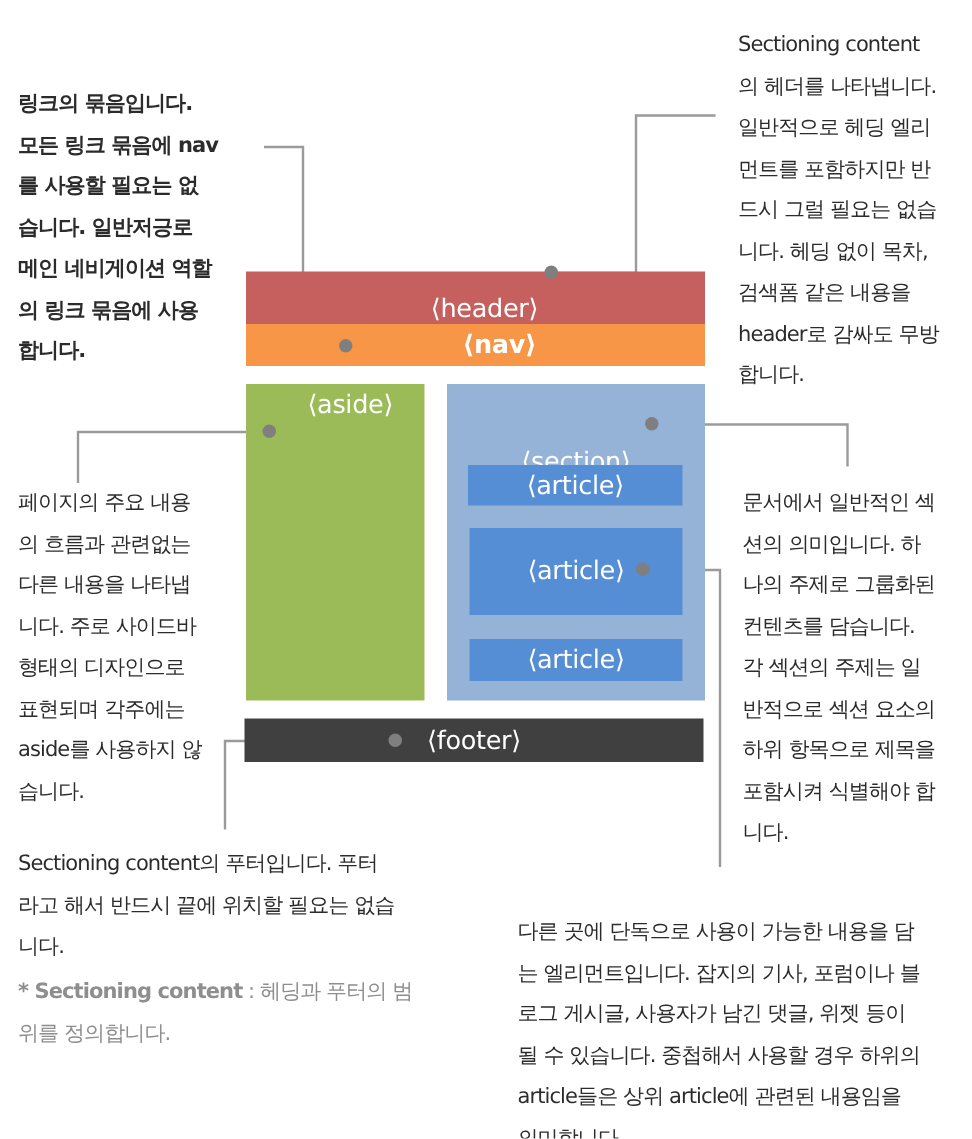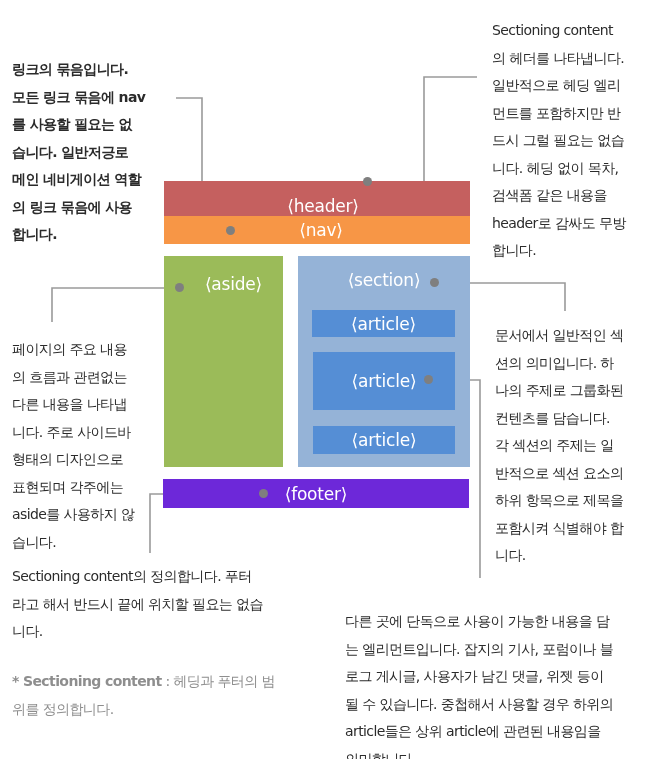--- a/index.html
+++ b/index.html
@@ -33,38 +33,38 @@
     <polyline points="430,380 480,380 480,578"></polyline>
 
     <polyline points="263,494 150,494 150,553"></polyline>
   </g>
 </svg>
 
 <div class="box" style="left:164px; top:155px; width:306px; height:49px; background:#c5605f;margin-top:26px;">
   <span class="lbl" style="left:6px;">⟨header⟩</span>
 </div>
 <div class="box" style="left:164px; top:216px; width:306px; height:28px; background:#f79646;">
-  <span class="lbl" style="left:4px;">⟨nav⟩</span>
+  <span class="lbl" style="left:16px;font-weight:bold;">⟨nav⟩</span>
 </div>
-<div class="box" style="left:164px; top:256px; width:119px; height:211px; background:#9bbb59; align-items:flex-start; padding-top:18px;">
+<div class="box" style="left:164px; top:256px; width:119px; height:211px; background:#9bbb59; align-items:flex-start; padding-top:4px;">
   <span class="lbl" style="left:10px;">⟨aside⟩</span>
 </div>
 <div class="box" style="left:298px; top:256px; width:172px; height:211px; background:#95b3d7; align-items:flex-start; padding-top:14px;">
-  <span class="lbl" style="left:0px;">⟨section⟩</span>
+  <span class="lbl" style="left:0px;margin-top:28px;">⟨section⟩</span>
 </div>
 <div class="box" style="left:312px; top:310px; width:143px; height:27px; background:#558ed5;">
   <span class="lbl">⟨article⟩</span>
 </div>
 <div class="box" style="left:313px; top:352px; width:142px; height:58px; background:#558ed5;">
   <span class="lbl">⟨article⟩</span>
 </div>
 <div class="box" style="left:313px; top:426px; width:142px; height:28px; background:#558ed5;">
   <span class="lbl">⟨article⟩</span>
 </div>
-<div class="box" style="left:163px; top:479px; width:306px; height:29px; background:#6d28d9;">
+<div class="box" style="left:163px; top:479px; width:306px; height:29px; background:#404040;">
   <span class="lbl" style="left:0px;">⟨footer⟩</span>
 </div>
 
 <div class="dot" style="left:363px; top:177px;"></div>
 <div class="dot" style="left:226px; top:226px;"></div>
 <div class="dot" style="left:175px; top:283px;"></div>
 <div class="dot" style="left:430px; top:278px;"></div>
 <div class="dot" style="left:424px; top:375px;"></div>
 <div class="dot" style="left:259px; top:489px;"></div>
 
@@ -79,44 +79,44 @@
 <div class="note" style="left:492px; top:17px; width:156px;">Sectioning content
 의 헤더를 나타냅니다.
 일반적으로 헤딩 엘리
 먼트를 포함하지만 반
 드시 그럴 필요는 없습
 니다. 헤딩 없이 목차,
 검색폼 같은 내용을
 header로 감싸도 무방
 합니다.</div>
 
-<div class="note" style="left:12px; top:336px; width:150px;">페이지의 주요 내용
+<div class="note" style="left:12px; top:322px; width:150px;">페이지의 주요 내용
 의 흐름과 관련없는
 다른 내용을 나타냅
 니다. 주로 사이드바
 형태의 디자인으로
 표현되며 각주에는
 aside를 사용하지 않
 습니다.</div>
 
 <div class="note" style="left:495px; top:322px; width:153px;">문서에서 일반적인 섹
 션의 의미입니다. 하
 나의 주제로 그룹화된
 컨텐츠를 담습니다.
 각 섹션의 주제는 일
 반적으로 섹션 요소의
 하위 항목으로 제목을
 포함시켜 식별해야 합
 니다.</div>
 
-<div class="note" style="left:12px; top:563px; width:290px;">Sectioning content의 정의합니다. 푸터
+<div class="note" style="left:12px; top:563px; width:290px;">Sectioning content의 푸터입니다. 푸터
 라고 해서 반드시 끝에 위치할 필요는 없습
 니다.</div>
 
-<div class="note gray" style="left:12px; top:648px; width:290px;margin-top:20px;"><span class="bold">* Sectioning content</span><span> : 헤딩과 푸터의 범
+<div class="note gray" style="left:12px; top:648px; width:290px;"><span class="bold">* Sectioning content</span><span> : 헤딩과 푸터의 범
 위를 정의합니다.</span></div>
 
 <div class="note" style="left:345px; top:608px; width:303px;">다른 곳에 단독으로 사용이 가능한 내용을 담
 는 엘리먼트입니다. 잡지의 기사, 포럼이나 블
 로그 게시글, 사용자가 남긴 댓글, 위젯 등이
 될 수 있습니다. 중첩해서 사용할 경우 하위의
 article들은 상위 article에 관련된 내용임을
 의미합니다.</div>
 
 </body></html>

